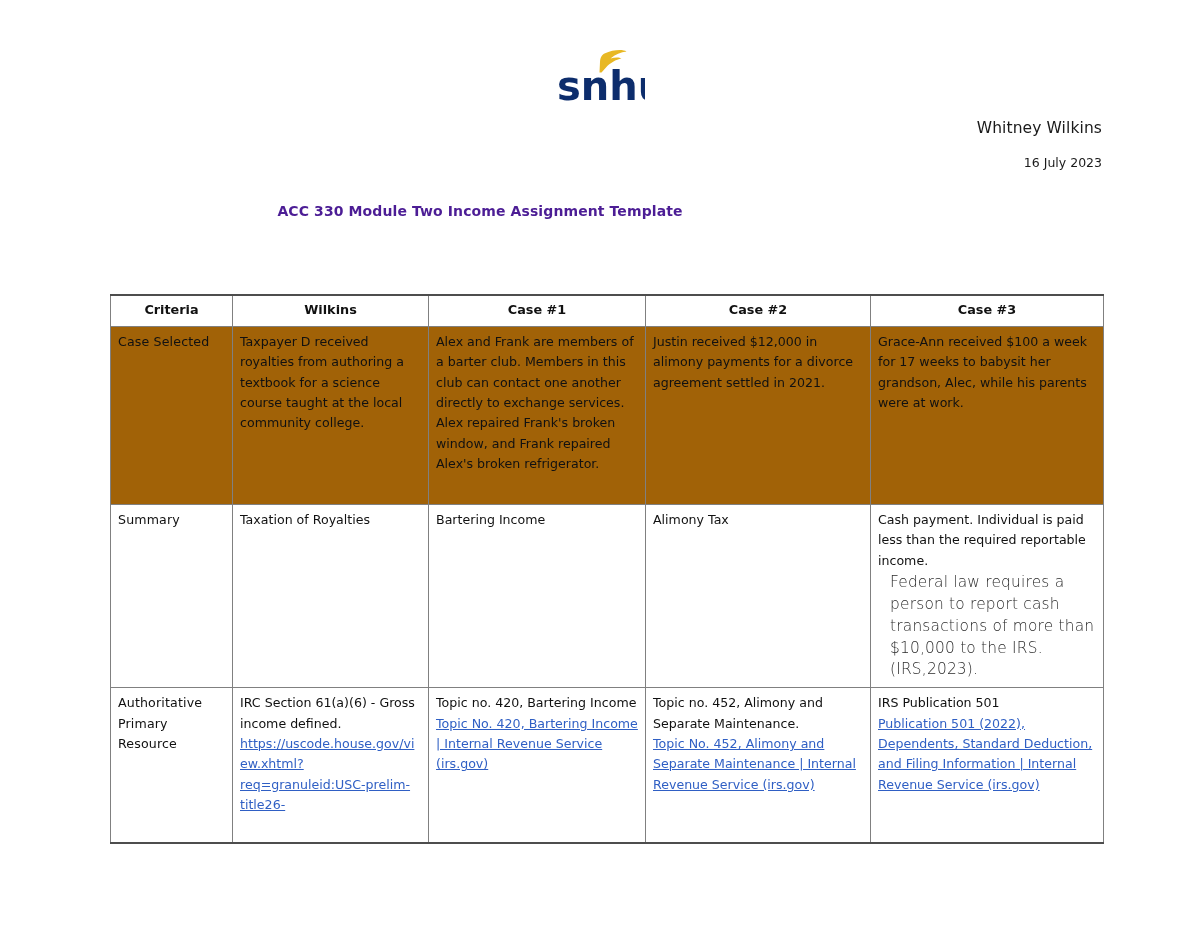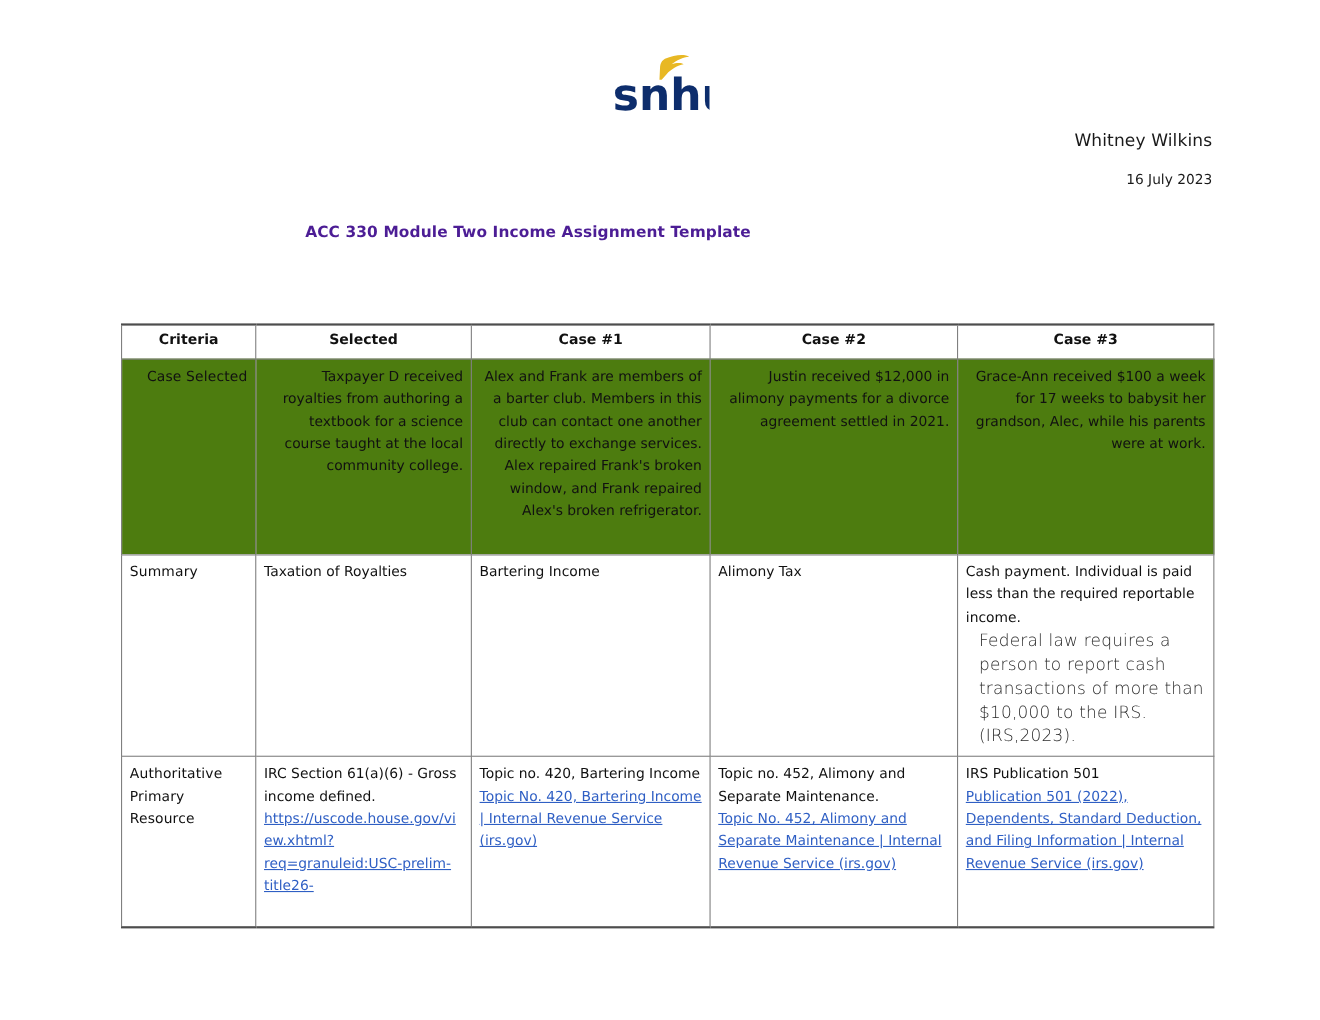--- a/index.html
+++ b/index.html
@@ -94,22 +94,21 @@
     border-top: 2px solid #4d4d4d;
     border-bottom: 1px solid #808080;
     text-align: center;
     font-weight: bold;
     font-size: 12.8px;
     padding: 4px 6px 5px 6px;
     background: #ffffff;
     vertical-align: middle;
   }
   table.grid tbody tr.shaded td {
-    background: #4d7c0f;
-    text-align: right;
+    background: #a16207;
   }
   table.grid tbody tr.plain td {
     background: #ffffff;
   }
   table.grid tbody tr:last-child td {
     border-bottom: 2px solid #4d4d4d;
   }
   td.criteria-cell {
     font-weight: bold;
     letter-spacing: .15px;
@@ -175,21 +174,21 @@
       <colgroup>
         <col class="c-criteria">
           <col class="c-example">
           <col class="c-case1">
           <col class="c-case2">
           <col class="c-case3">
       </colgroup>
       <thead>
         <tr>
           <th>Criteria</th>
-          <th>Selected</th>
+          <th>Wilkins</th>
           <th>Case #1</th>
           <th>Case #2</th>
           <th>Case #3</th>
         </tr>
       </thead>
       <tbody>
 
         <tr class="shaded row-case">
           <td class="criteria-cell">Case Selected</td>
           <td>Taxpayer D received royalties from authoring a textbook for a science course taught at the local community college.</td>

